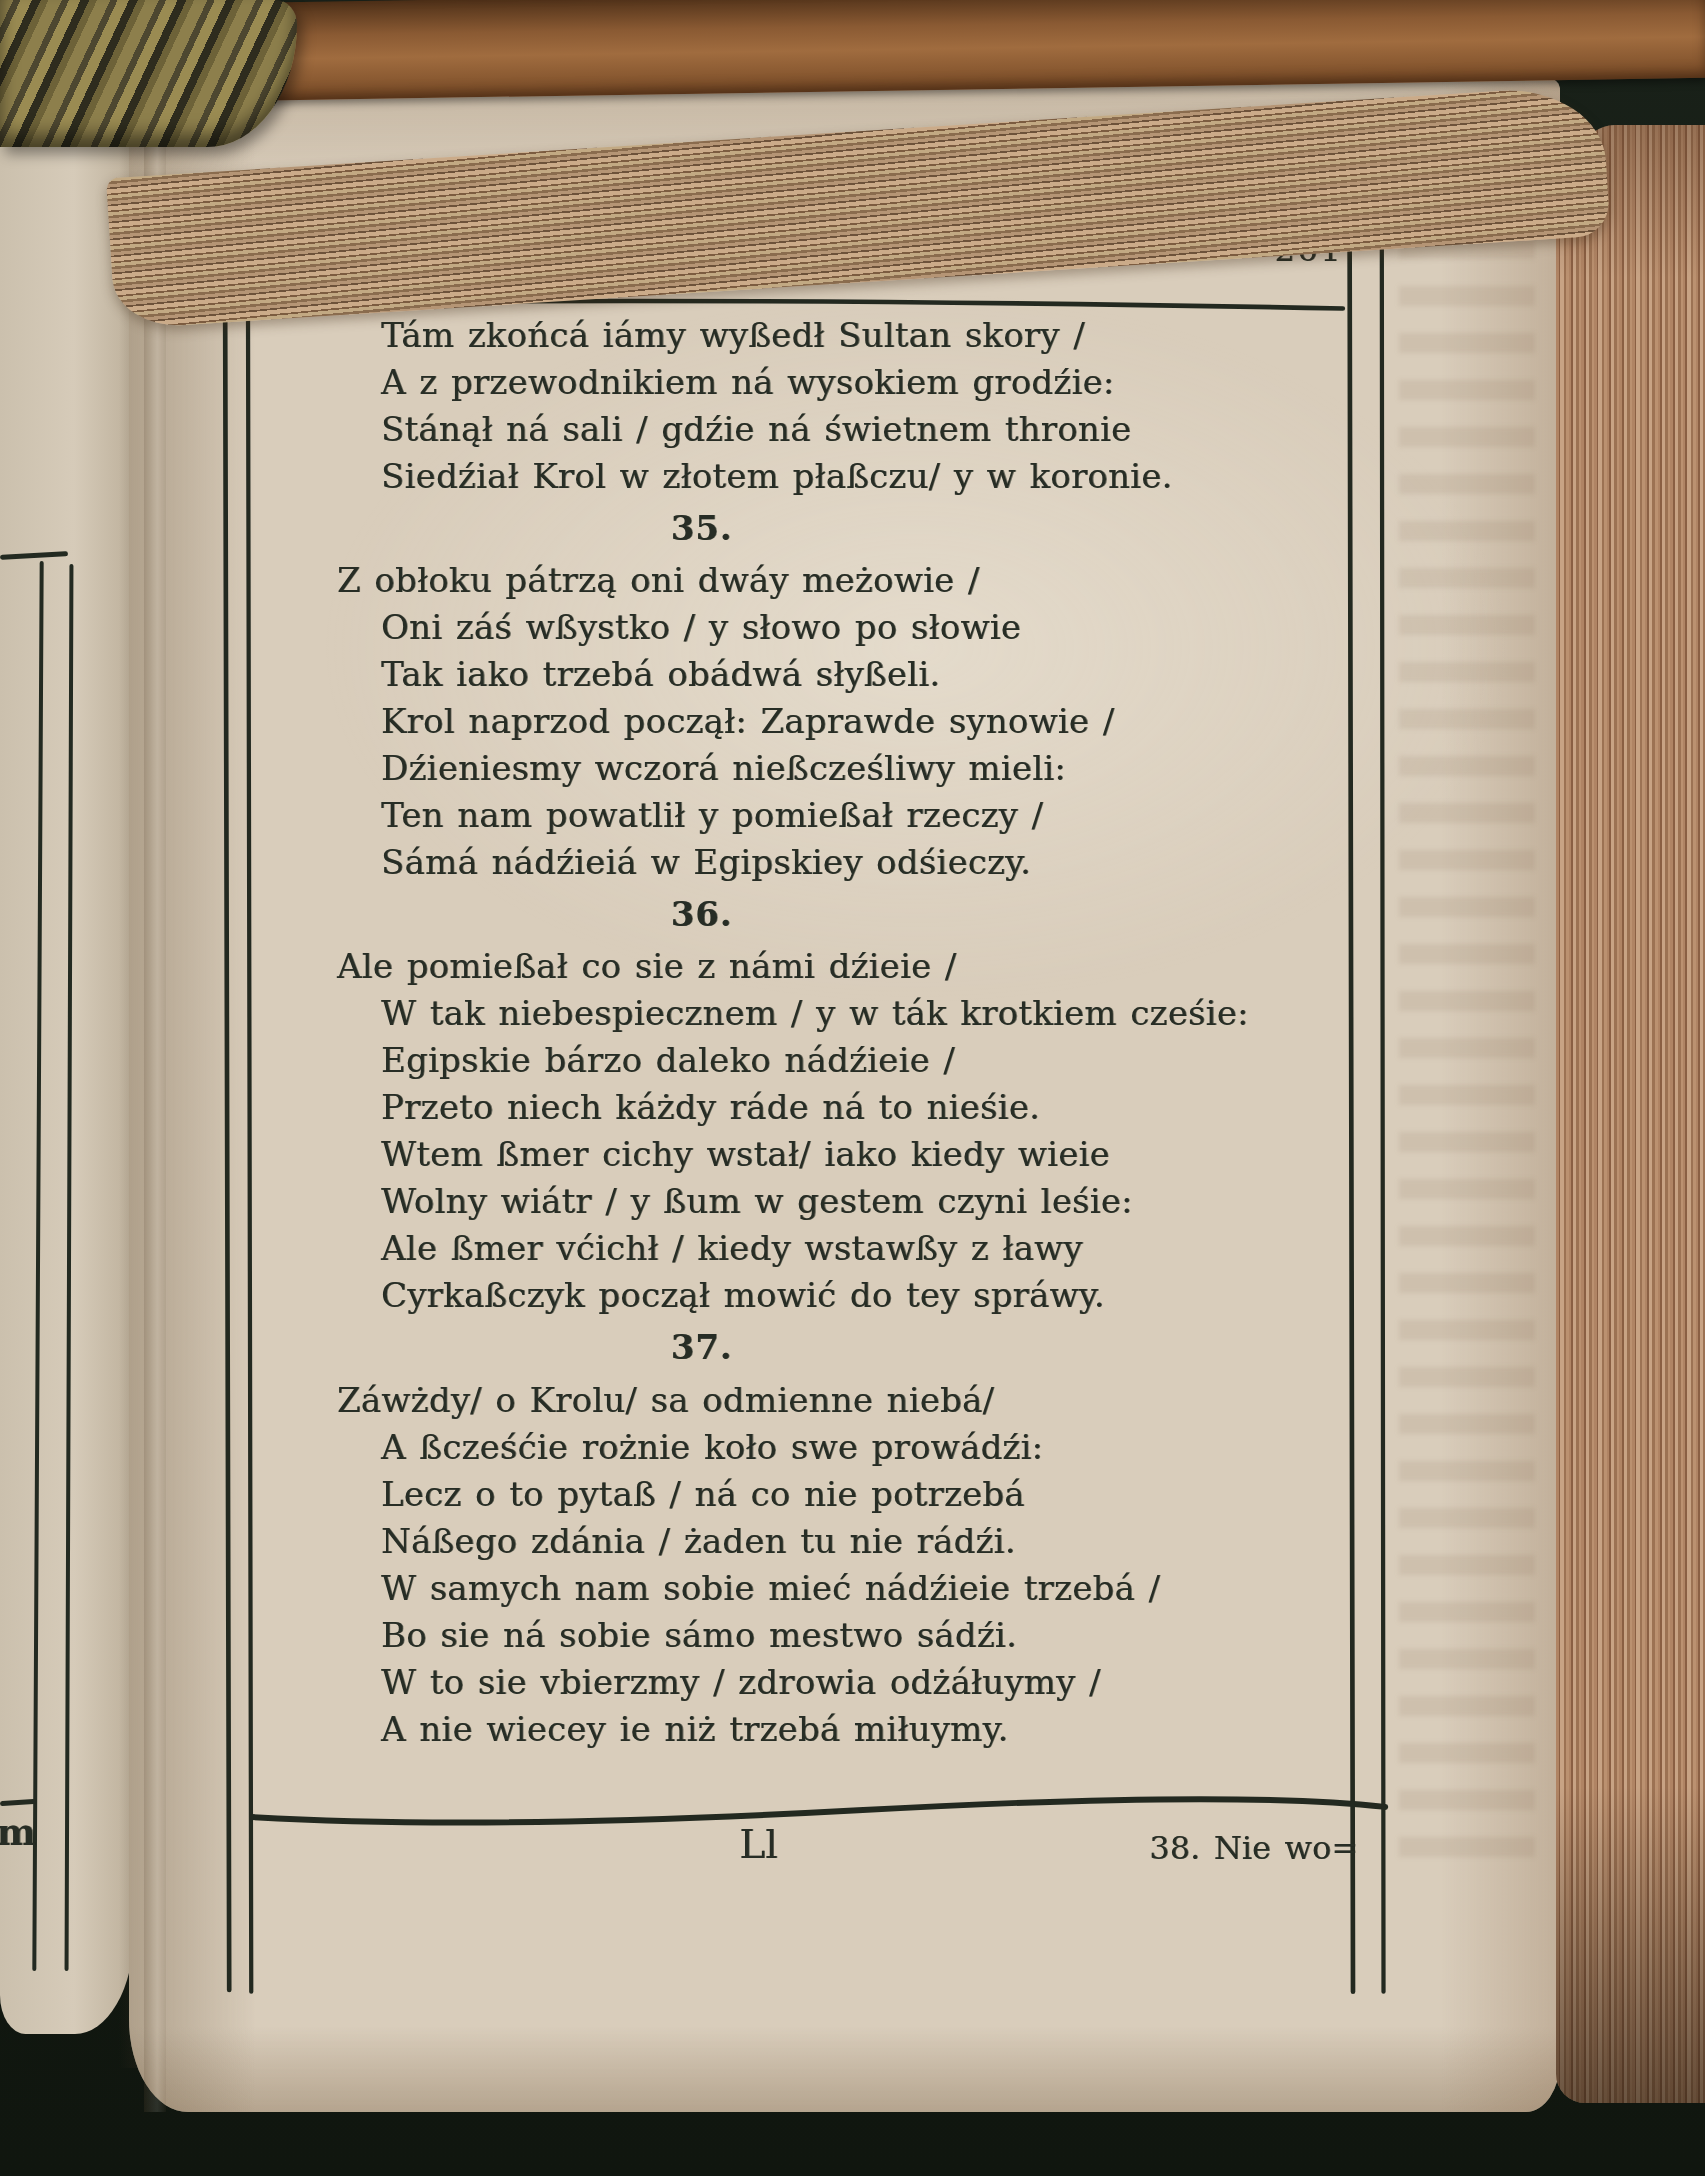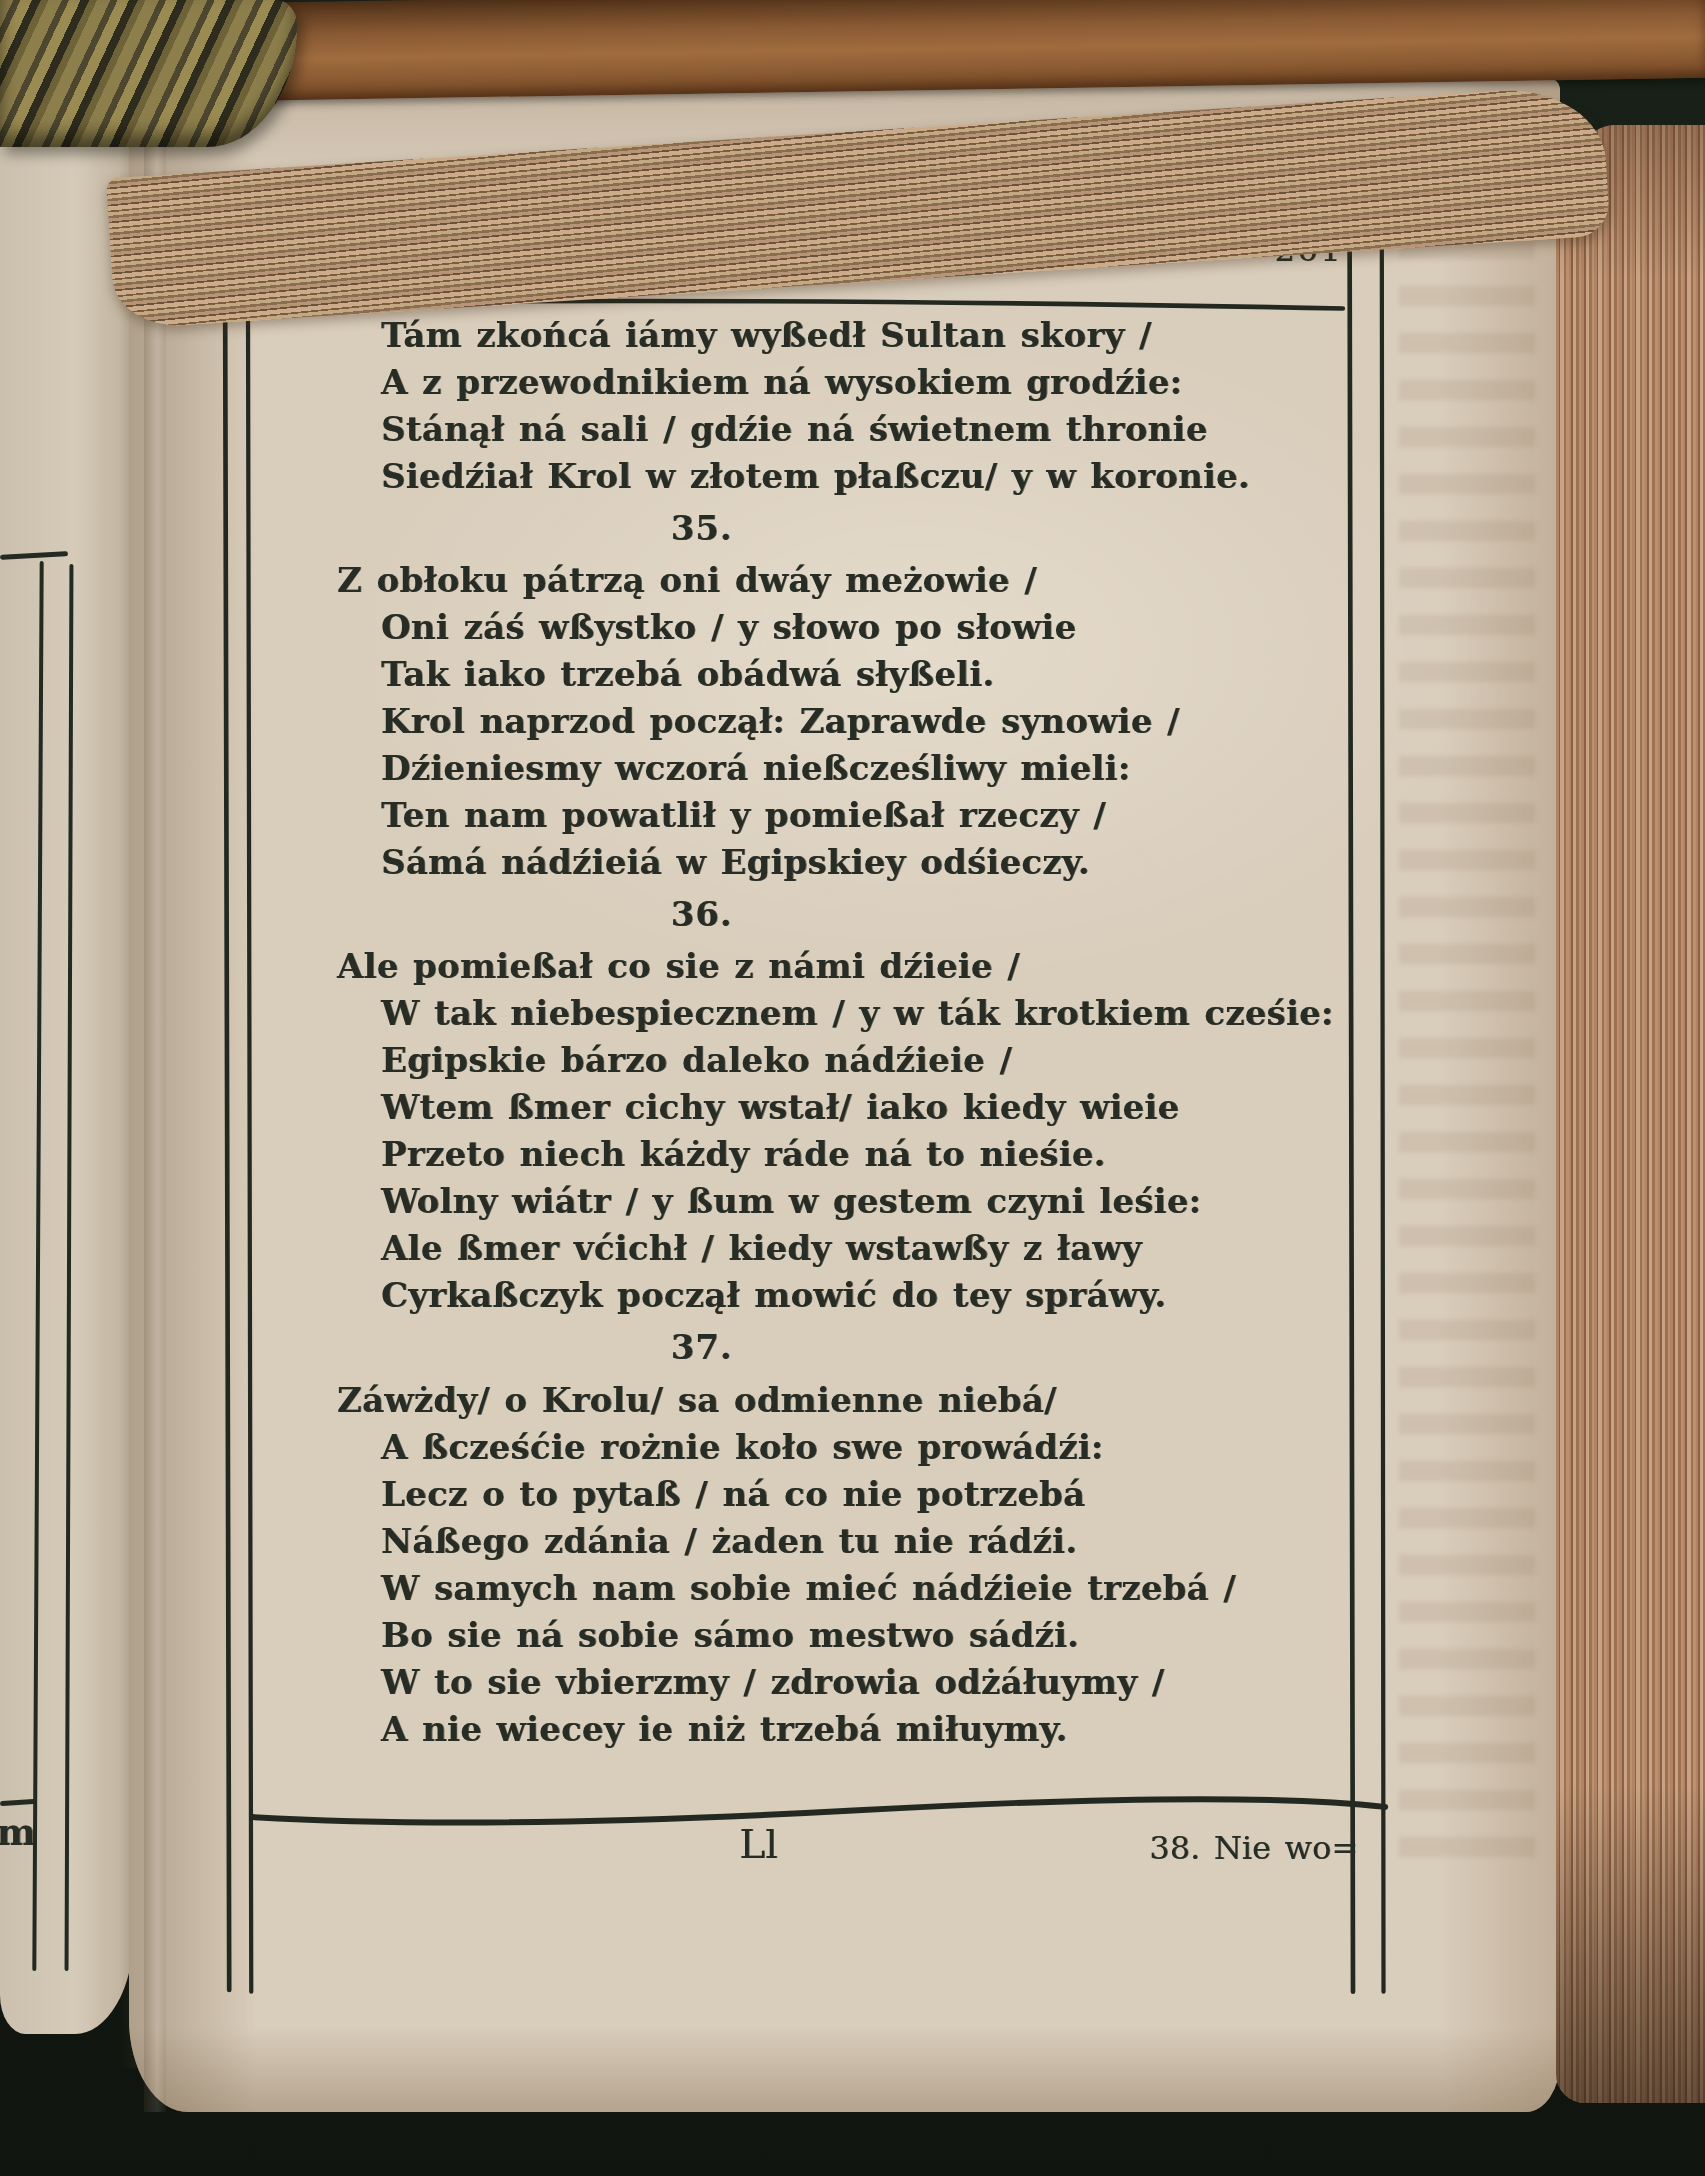--- a/index.html
+++ b/index.html
@@ -50,21 +50,21 @@
     filter:blur(3.4px);}
 
   
   .ink{color:#272d25;text-shadow:0.8px 0.4px 0.6px rgba(28,34,26,.55);}
   .header-title{position:absolute;left:441px;top:141px;width:407px;height:73px;z-index:4;
     font-size:40px;font-weight:600;letter-spacing:1.7px;text-align:center;line-height:73px;}
   .page-number{position:absolute;left:1112px;top:153px;width:102px;z-index:4;
     font-size:32px;text-align:right;letter-spacing:2.5px;}
 
   .text-block{position:absolute;left:208px;top:234px;width:1026px;z-index:4;}
-  .verse-line{font-size:34px;font-weight:bold;line-height:47px;white-space:nowrap;
+  .verse-line{font-size:34px;font-weight:normal;line-height:47px;white-space:nowrap;
     margin-left:44px;letter-spacing:0.2px;word-spacing:2.5px;}
   .verse-line.first{margin-left:0;}
   .stanza-number{width:729px;text-align:center;font-size:34px;font-weight:bold;
     line-height:47px;margin:5.1px 0;letter-spacing:0.8px;}
 
   .footer-sig{position:absolute;left:583px;top:1744px;width:93px;z-index:4;
     font-size:39px;font-weight:normal;text-align:center;}
   .catchword{position:absolute;left:890px;top:1751px;width:339px;z-index:4;
     font-size:32px;font-weight:normal;text-align:right;word-spacing:3.4px;}
 
@@ -137,22 +137,22 @@
         <div class="verse-line ink">Oni záś wßystko / y słowo po słowie</div>
         <div class="verse-line ink">Tak iako trzebá obádwá słyßeli.</div>
         <div class="verse-line ink">Krol naprzod począł: Zaprawde synowie /</div>
         <div class="verse-line ink">Dźieniesmy wczorá nießcześliwy mieli:</div>
         <div class="verse-line ink">Ten nam powatlił y pomießał rzeczy /</div>
         <div class="verse-line ink">Sámá nádźieiá w Egipskiey odśieczy.</div>
         <div class="stanza-number ink">36.</div>
         <div class="verse-line ink first">Ale pomießał co sie z námi dźieie /</div>
         <div class="verse-line ink">W tak niebespiecznem / y w ták krotkiem cześie:</div>
         <div class="verse-line ink">Egipskie bárzo daleko nádźieie /</div>
+        <div class="verse-line ink">Przeto niech káżdy ráde ná to nieśie.</div>
         <div class="verse-line ink">Wtem ßmer cichy wstał/ iako kiedy wieie</div>
-        <div class="verse-line ink">Przeto niech káżdy ráde ná to nieśie.</div>
         <div class="verse-line ink">Wolny wiátr / y ßum w gestem czyni leśie:</div>
         <div class="verse-line ink">Ale ßmer vćichł / kiedy wstawßy z ławy</div>
         <div class="verse-line ink">Cyrkaßczyk począł mowić do tey spráwy.</div>
         <div class="stanza-number ink">37.</div>
         <div class="verse-line ink first">Záwżdy/ o Krolu/ sa odmienne niebá/</div>
         <div class="verse-line ink">A ßcześćie rożnie koło swe prowádźi:</div>
         <div class="verse-line ink">Lecz o to pytaß / ná co nie potrzebá</div>
         <div class="verse-line ink">Náßego zdánia / żaden tu nie rádźi.</div>
         <div class="verse-line ink">W samych nam sobie mieć nádźieie trzebá /</div>
         <div class="verse-line ink">Bo sie ná sobie sámo mestwo sádźi.</div>

